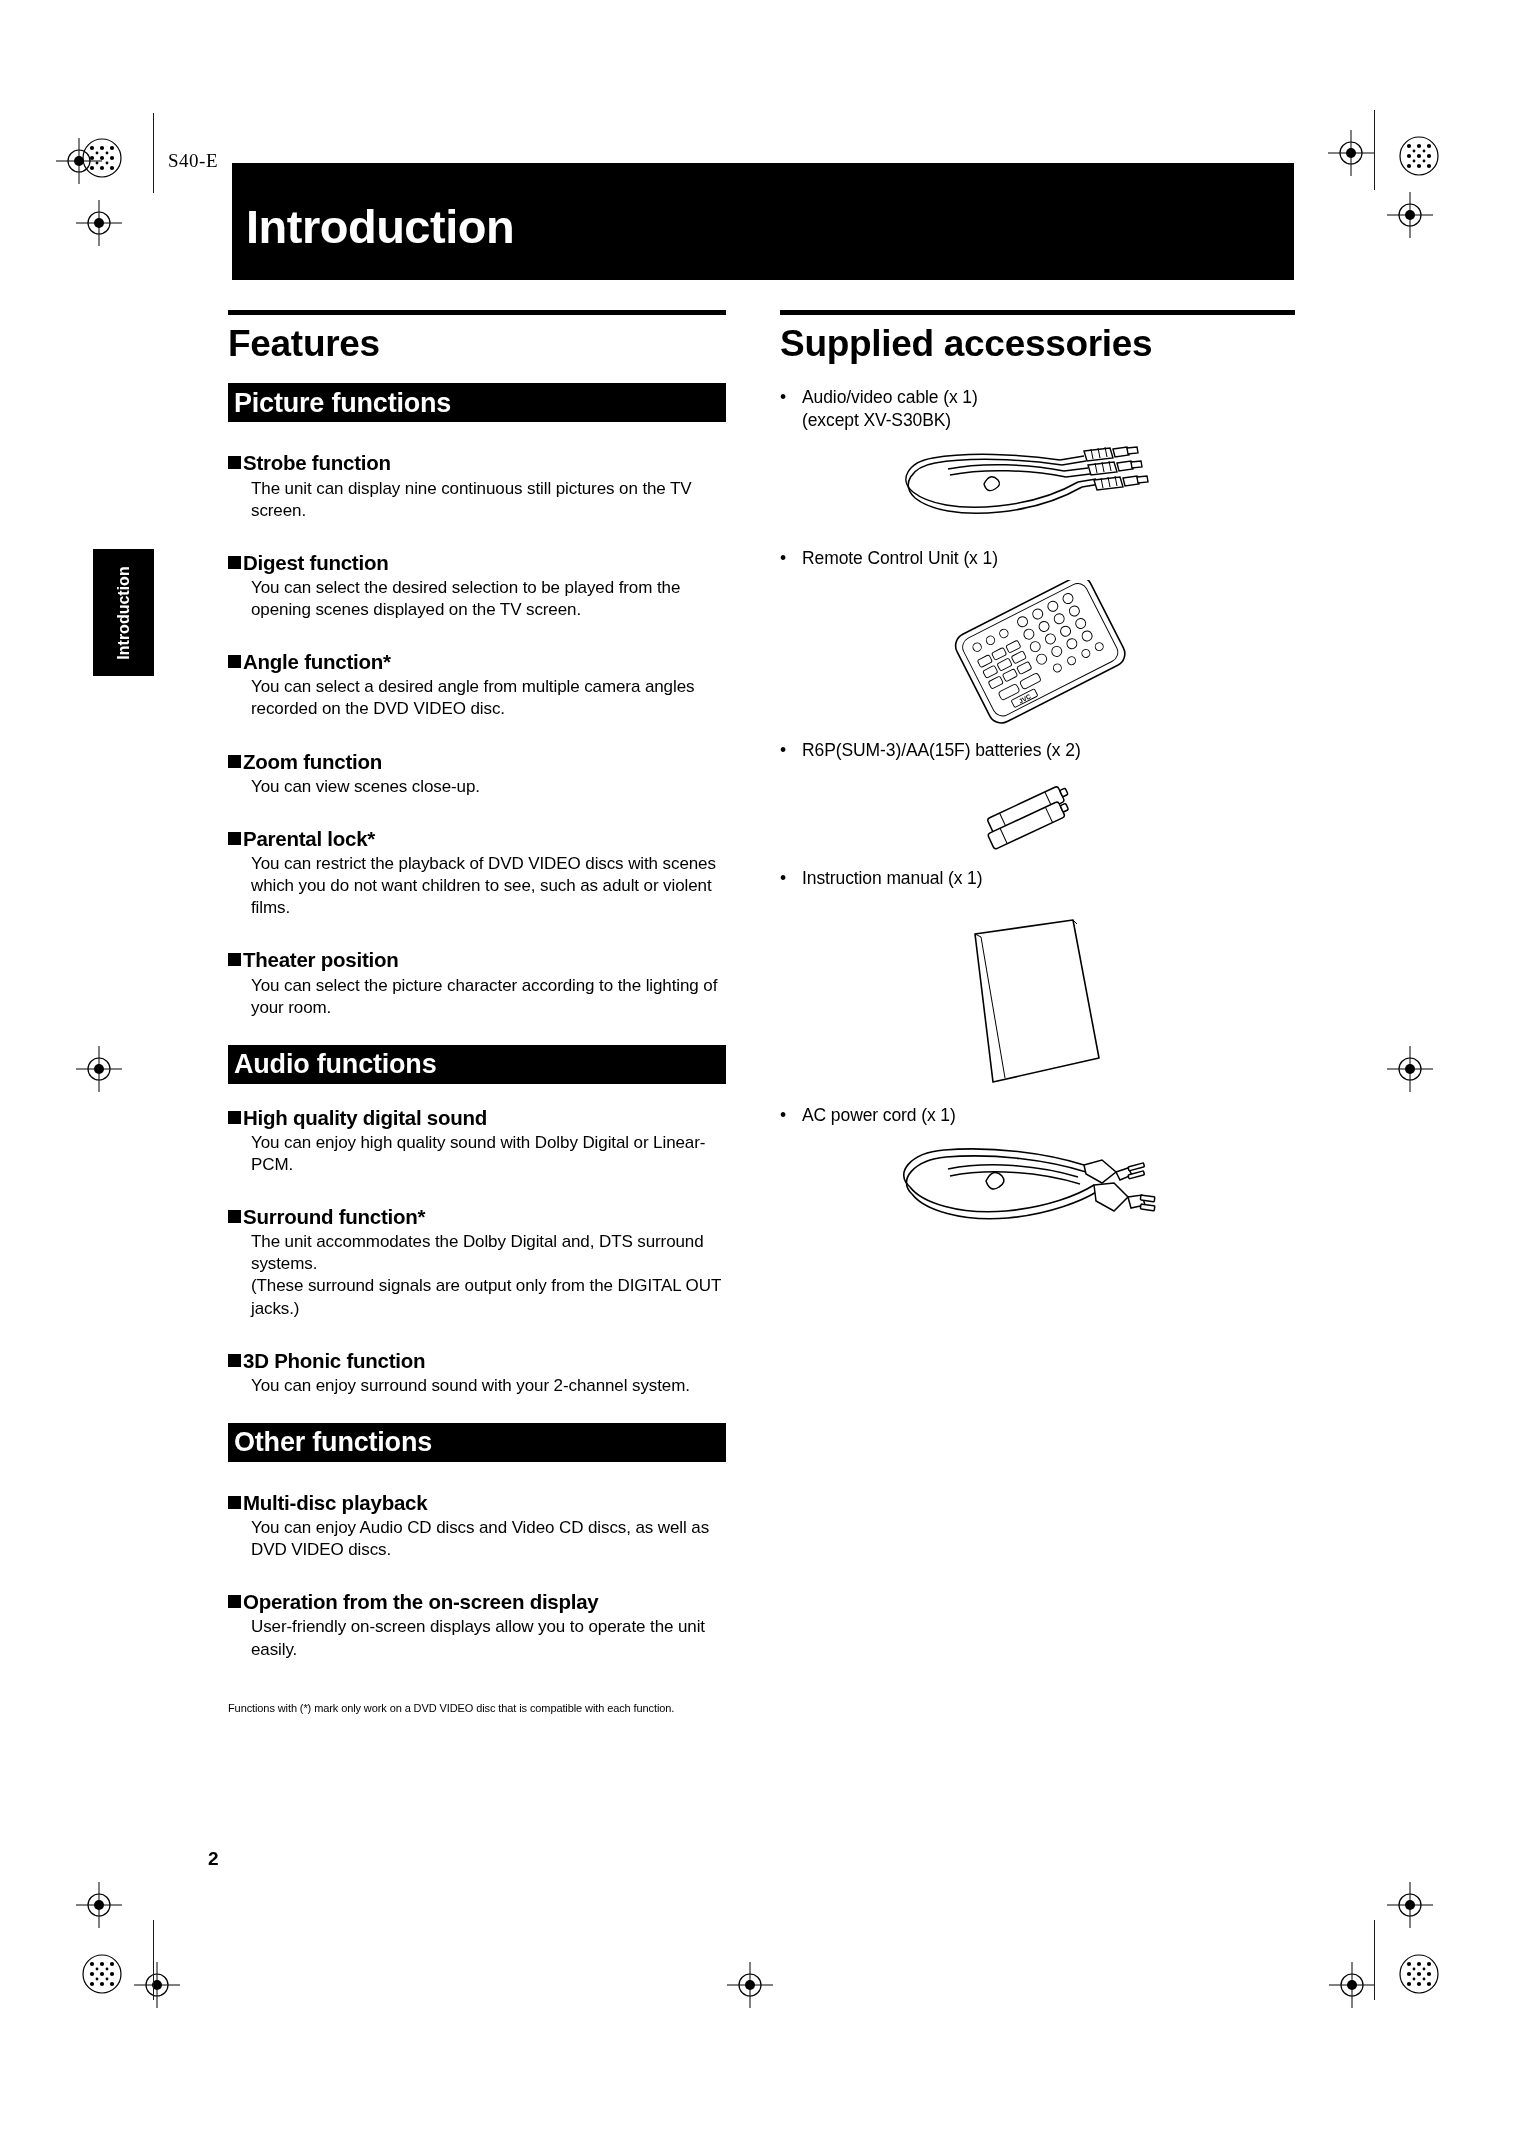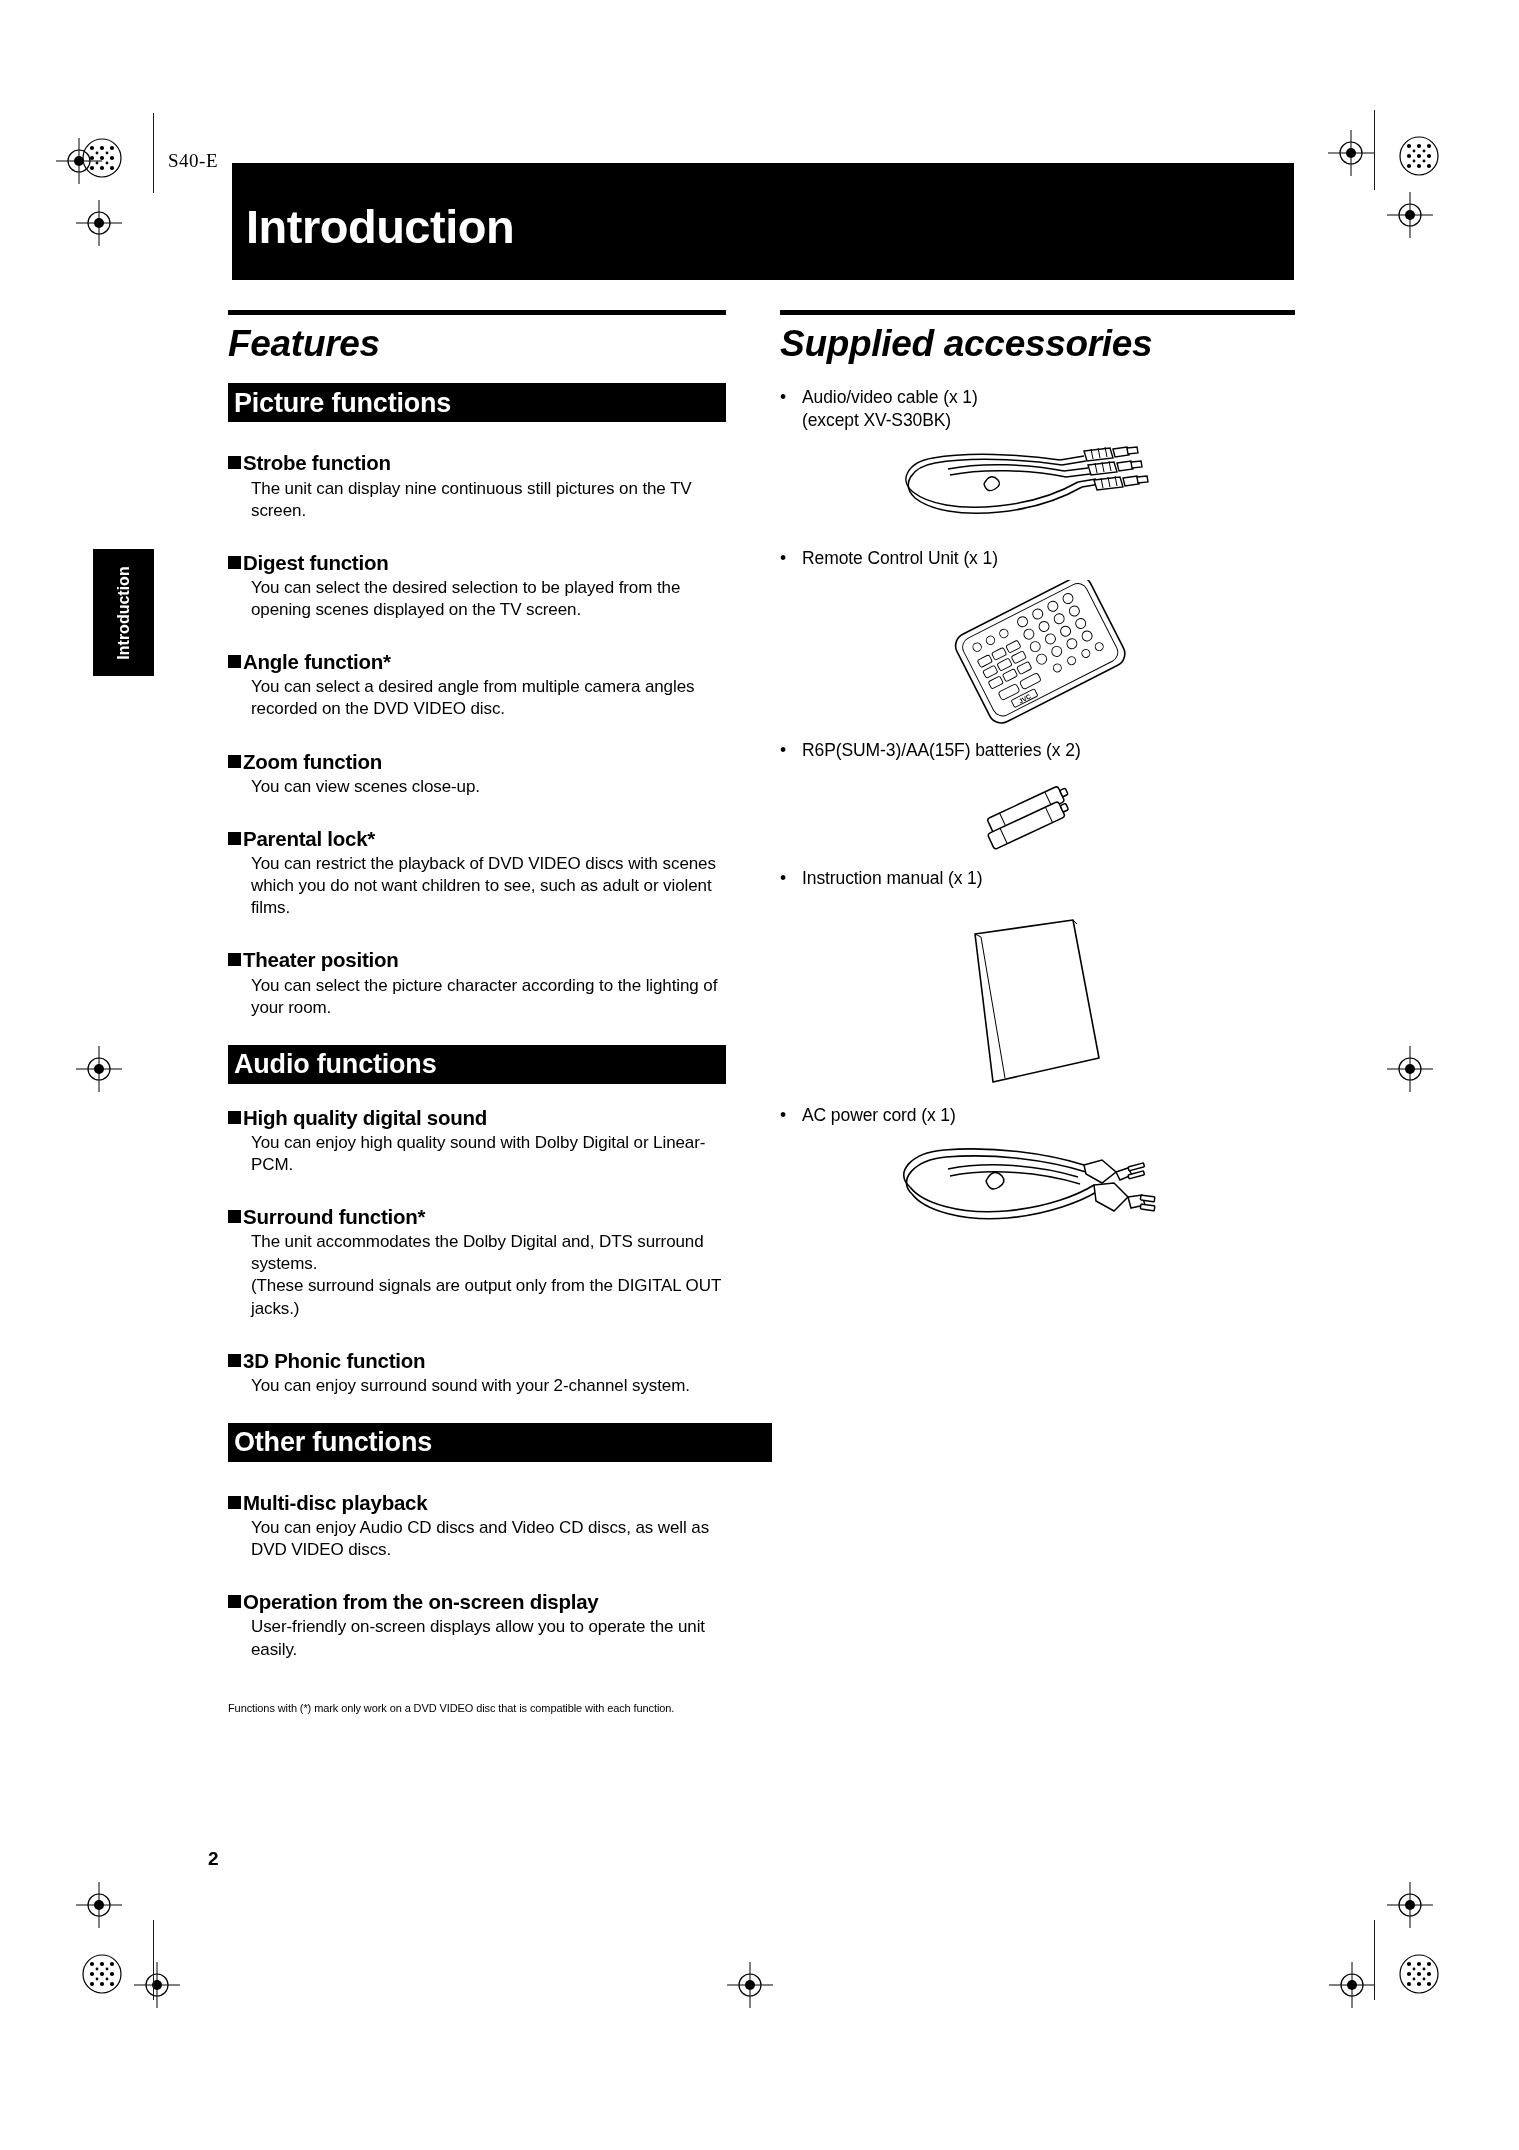--- a/index.html
+++ b/index.html
@@ -50,21 +50,21 @@
   }
 
   
   .col-left{position:absolute;left:228px;top:310px;width:500px;}
   .col-right{position:absolute;left:780px;top:310px;width:515px;}
 
   .rule{height:5px;background:#000000;width:100%;}
   .rule-short{width:498px;}
   .h1{
     font-size:37px;font-weight:bold;color:#000000;
-    margin:8px 0 0 0;line-height:1.12;letter-spacing:-0.3px;font-style:italic;
+    margin:8px 0 0 0;line-height:1.12;letter-spacing:-0.3px;
   }
 
   .blackbar{
     background:#000000;
     width:498px;height:39px;
     margin-top:19px;
     position:relative;
     text-decoration:underline;
   }
   .blackbar span{
@@ -359,21 +359,21 @@
       <div class="fh"><span class="sq"></span><span>Surround function*</span></div>
       <div class="fb" style="white-space:pre-line;">The unit accommodates the Dolby Digital and, DTS surround systems.
 (These surround signals are output only from the DIGITAL OUT jacks.)</div>
     </div>
 
     <div class="feature">
       <div class="fh"><span class="sq"></span><span>3D Phonic function</span></div>
       <div class="fb">You can enjoy surround sound with your 2-channel system.</div>
     </div>
 
-    <div class="blackbar" style="margin-top:26px;padding-left:46px;">
+    <div class="blackbar" style="margin-top:26px;">
       <span>Other functions</span>
     </div>
 
 
     <div class="feature">
       <div class="fh"><span class="sq"></span><span>Multi-disc playback</span></div>
       <div class="fb">You can enjoy Audio CD discs and Video CD discs, as well as DVD VIDEO discs.</div>
     </div>
 
     <div class="feature">

